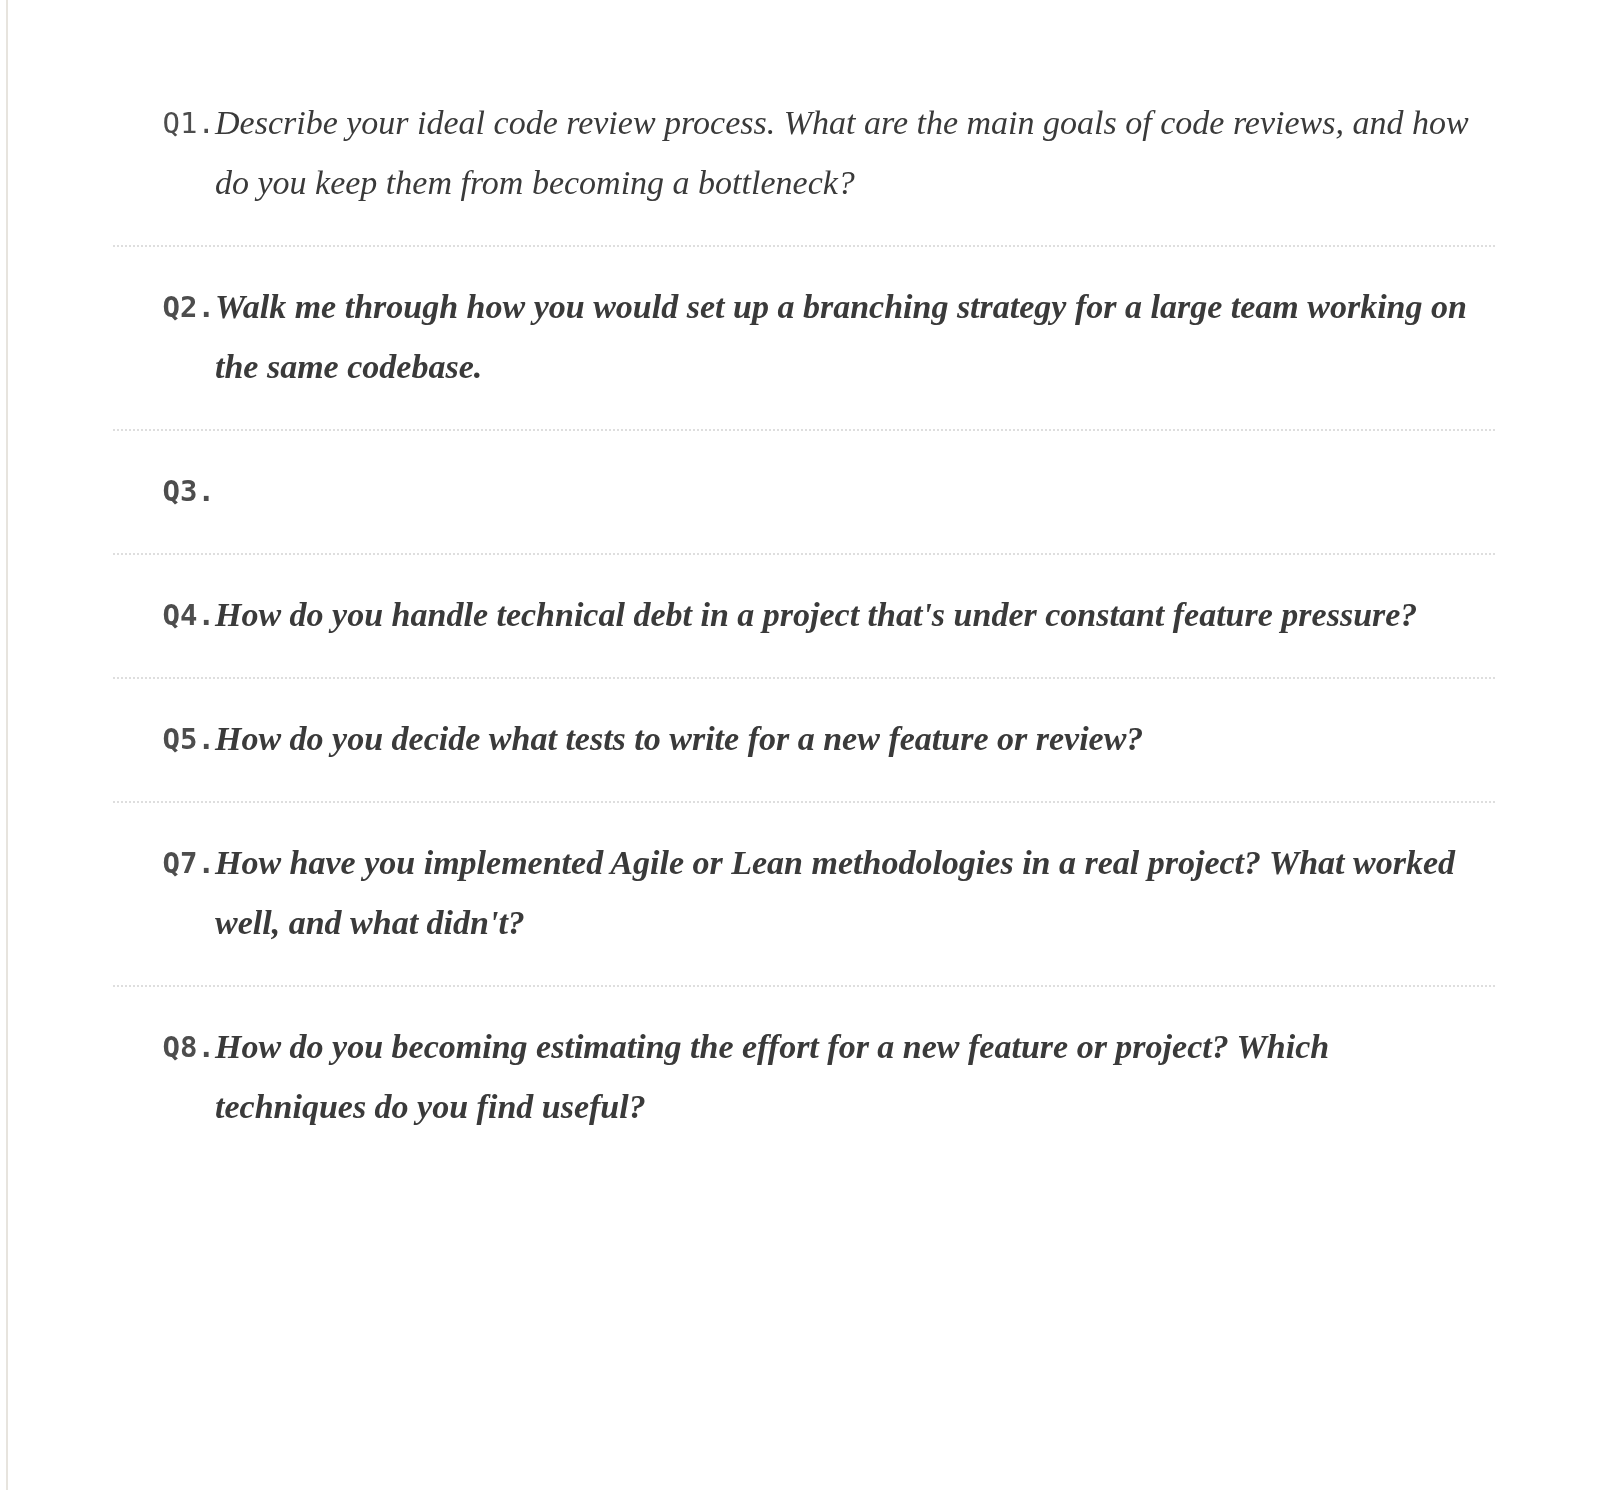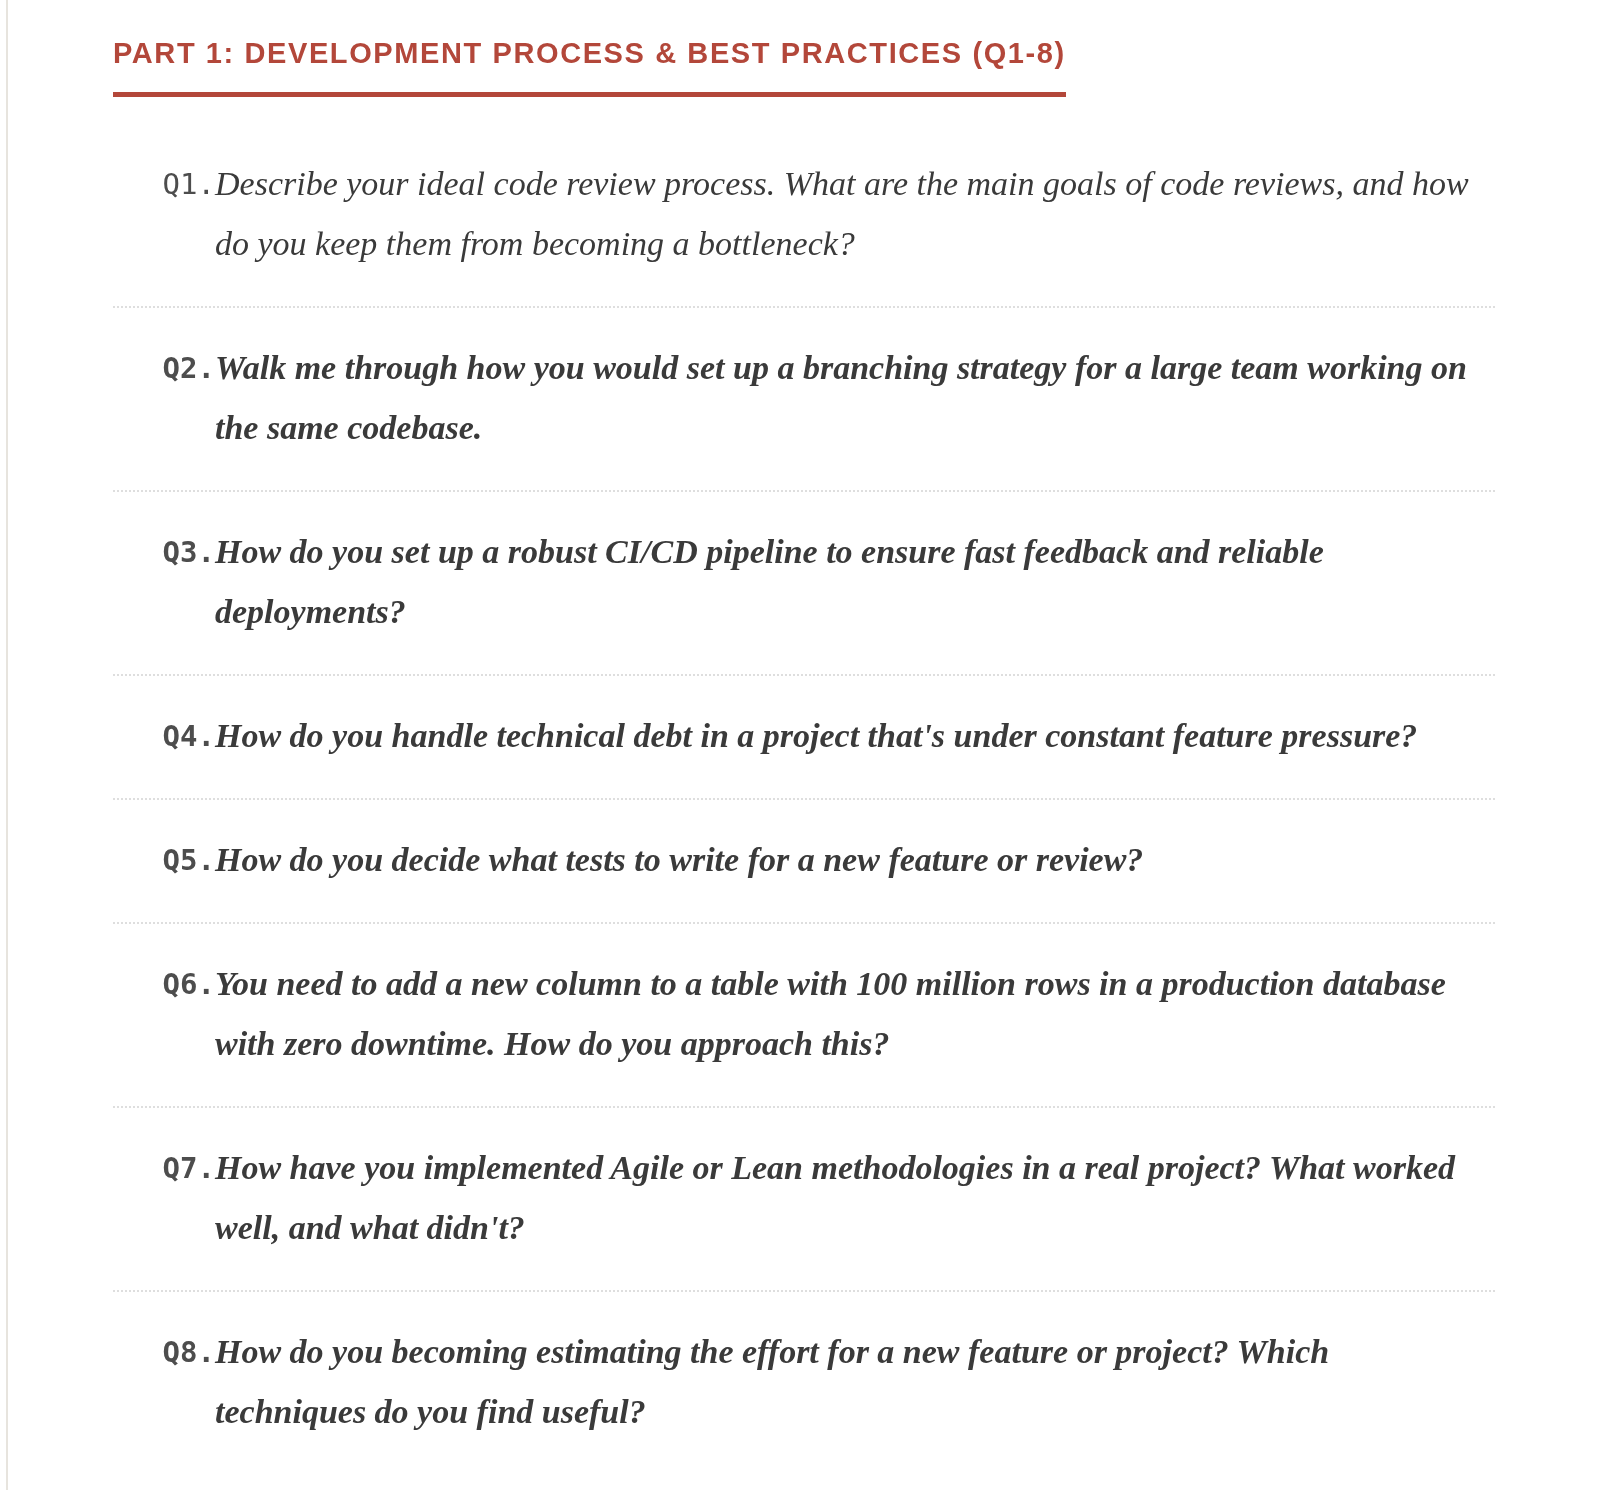--- a/index.html
+++ b/index.html
@@ -75,53 +75,47 @@
     color: #3a3a3a;
   }
 </style>
 </head>
 <body>
 
 <div class="page-left-border"></div>
 
 <div class="content">
 
-  <h2 class="section-title">PART 1: DEVELOPMENT PROCESS &amp; BEST PRACTICES (Q1-8)</h2>
 
   <ul class="question-list">
 
     <li class="question-item">
       <span class="question-number">Q1.</span>
       <div class="question-text">Describe your ideal code review process. What are the main goals of code reviews, and how do you keep them from becoming a bottleneck?</div>
     </li>
 
     <li class="question-item">
       <span class="question-number">Q2.</span>
       <div class="question-text">Walk me through how you would set up a branching strategy for a large team working on the same codebase.</div>
     </li>
 
     <li class="question-item">
       <span class="question-number">Q3.</span>
-      <div class="question-text">How do you set up a robust CI/CD pipeline to ensure fast feedback and reliable deployments?</div>
     </li>
 
     <li class="question-item">
       <span class="question-number">Q4.</span>
       <div class="question-text">How do you handle technical debt in a project that's under constant feature pressure?</div>
     </li>
 
     <li class="question-item">
       <span class="question-number">Q5.</span>
       <div class="question-text">How do you decide what tests to write for a new feature or review?</div>
     </li>
 
-    <li class="question-item">
-      <span class="question-number">Q6.</span>
-      <div class="question-text">You need to add a new column to a table with 100 million rows in a production database with zero downtime. How do you approach this?</div>
-    </li>
 
     <li class="question-item">
       <span class="question-number">Q7.</span>
       <div class="question-text">How have you implemented Agile or Lean methodologies in a real project? What worked well, and what didn't?</div>
     </li>
 
     <li class="question-item">
       <span class="question-number">Q8.</span>
       <div class="question-text">How do you becoming estimating the effort for a new feature or project? Which techniques do you find useful?</div>
     </li>

